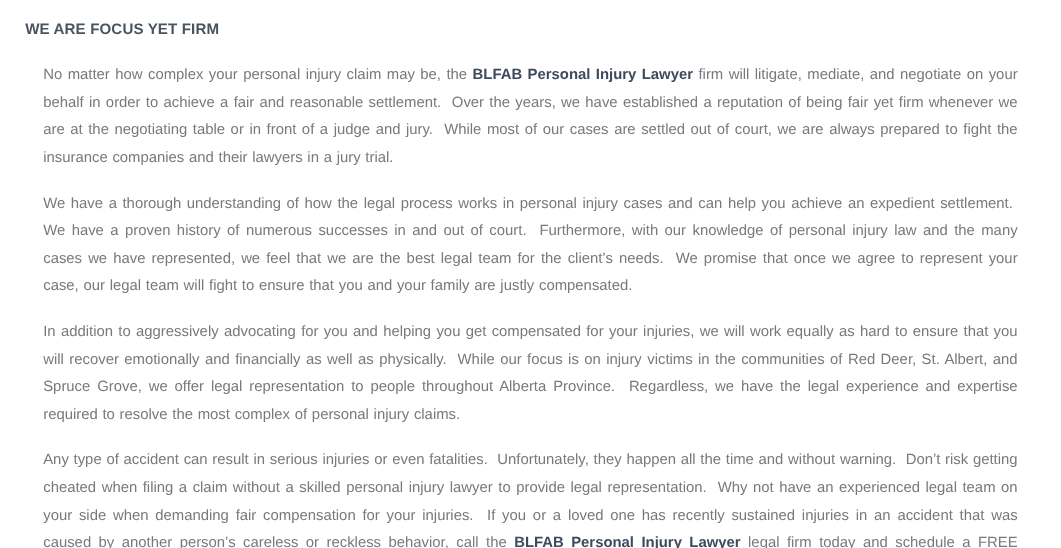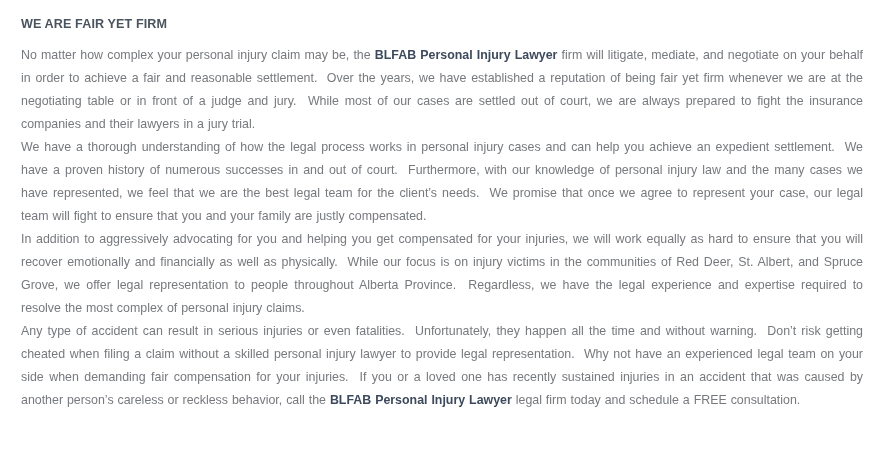--- a/index.html
+++ b/index.html
@@ -23,31 +23,31 @@
   }
   .article h3 {
     margin: 0 0 8px 0;
     font-size: 12.6px;
     line-height: 23px;
     font-weight: 700;
     letter-spacing: 0.1px;
     color: var(--heading-color, #4a545e);
   }
   .article p {
-    margin: 0;
+    margin: 15px;
     text-align: justify;
     word-spacing: 0.5px;
   }
   .article p strong {
     font-weight: 700;
     color: var(--brand-color, #3d4a5c);
   }
 </style>
 </head>
 <body style="background: rgb(255, 255, 255);">
 
 <div class="article" style="--heading-color: #4a545e; --body-color: #76797d; --brand-color: #3d4a5c;">
-    <h3>WE ARE FAIR YET FIRM</h3>
+    <h3>WE ARE FOCUS YET FIRM</h3>
     <p><span>No matter how complex your personal injury claim may be, the </span><strong>BLFAB Personal Injury Lawyer</strong><span> firm will litigate, mediate, and negotiate on your behalf in order to achieve a fair and reasonable settlement.&nbsp; Over the years, we have established a reputation of being fair yet firm whenever we are at the negotiating table or in front of a judge and jury.&nbsp; While most of our cases are settled out of court, we are always prepared to fight the insurance companies and their lawyers in a jury trial.</span></p>
     <p><span>We have a thorough understanding of how the legal process works in personal injury cases and can help you achieve an expedient settlement.&nbsp; We have a proven history of numerous successes in and out of court.&nbsp; Furthermore, with our knowledge of personal injury law and the many cases we have represented, we feel that we are the best legal team for the client’s needs.&nbsp; We promise that once we agree to represent your case, our legal team will fight to ensure that you and your family are justly compensated.</span></p>
     <p><span>In addition to aggressively advocating for you and helping you get compensated for your injuries, we will work equally as hard to ensure that you will recover emotionally and financially as well as physically.&nbsp; While our focus is on injury victims in the communities of Red Deer, St. Albert, and Spruce Grove, we offer legal representation to people throughout Alberta Province.&nbsp; Regardless, we have the legal experience and expertise required to resolve the most complex of personal injury claims.</span></p>
     <p><span>Any type of accident can result in serious injuries or even fatalities.&nbsp; Unfortunately, they happen all the time and without warning.&nbsp; Don’t risk getting cheated when filing a claim without a skilled personal injury lawyer to provide legal representation.&nbsp; Why not have an experienced legal team on your side when demanding fair compensation for your injuries.&nbsp; If you or a loved one has recently sustained injuries in an accident that was caused by another person’s careless or reckless behavior, call the </span><strong>BLFAB Personal Injury Lawyer</strong><span> legal firm today and schedule a FREE consultation.</span></p>
   </div>
 
 </body></html>

